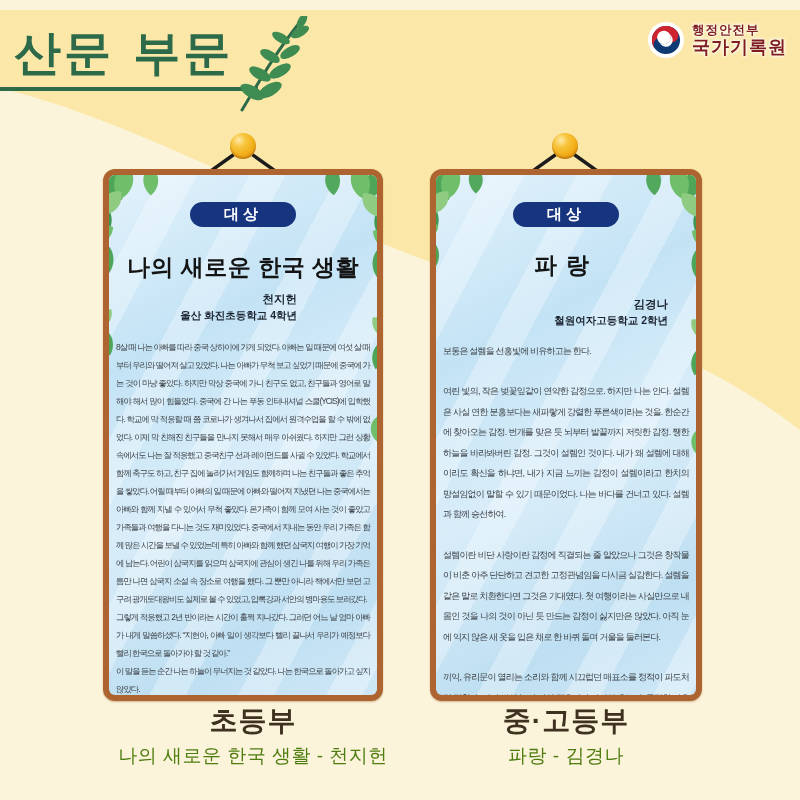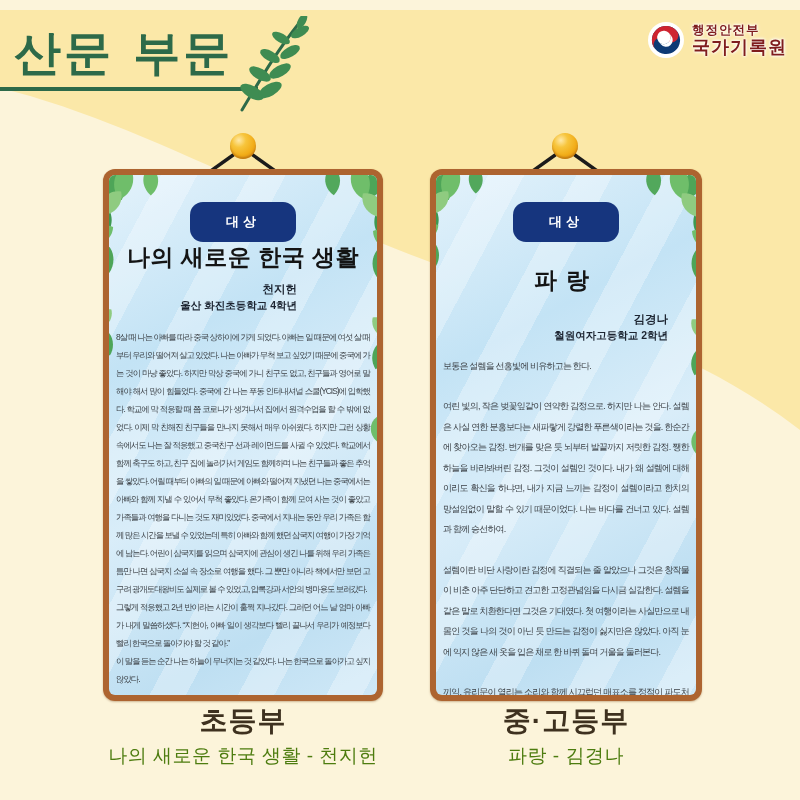--- a/index.html
+++ b/index.html
@@ -29,24 +29,24 @@
   
   .card{position:absolute;top:169px;height:532px;background:#AD6430;border-radius:12px;
     padding:6px;box-sizing:border-box;z-index:4;box-shadow:0 1px 2px rgba(120,70,20,.35);}
   .card-inner{position:relative;width:100%;height:100%;border-radius:6px;overflow:hidden;
     background:linear-gradient(152deg,#e3f2fb 0%,#c3e3f5 30%,#d9edf9 55%,#bedff2 82%,#cfe8f7 100%);}
   .card-inner::before{content:"";position:absolute;inset:0;
     background:repeating-linear-gradient(118deg,rgba(255,255,255,0) 0 46px,rgba(255,255,255,.30) 46px 78px);
     mix-blend-mode:screen;pointer-events:none;}
   .leaves-svg{position:absolute;left:0;top:0;width:100%;height:100%;pointer-events:none;}
 
-  .badge{position:relative;margin:27px auto 0;width:106px;height:40px;border-radius:13px;
-    background:#16357E;color:#fff;font-size:13px;font-weight:800;letter-spacing:4px;
+  .badge{position:relative;margin:27px auto 0;width:106px;height:25px;border-radius:13px;
+    background:#16357E;color:#fff;font-size:15px;font-weight:800;letter-spacing:4px;
     display:flex;align-items:center;justify-content:center;z-index:2;}
-  .essay-title{position:relative;text-align:center;font-size:23px;font-weight:800;
+  .essay-title{position:relative;margin-top:25px;text-align:center;font-size:23px;font-weight:800;
     color:#141414;z-index:2;letter-spacing:0.5px;}
   .card-1 .essay-title{letter-spacing:9px;margin-top:23px;}
   .essay-author{position:relative;margin-top:9px;text-align:right;color:#1D2532;z-index:2;line-height:1.35;}
   .card-0 .essay-author{padding-right:80px;}
   .card-1 .essay-author{margin-top:16px;padding-right:28px;}
   .essay-author .name{font-size:11.5px;font-weight:700;}
   .essay-author .school{font-size:10.5px;font-weight:700;}
   .essay-body{position:relative;margin-top:16px;padding:0 7px;text-align:justify;color:#3C4146;z-index:2;}
   .card-0 .essay-body{font-size:8.4px;letter-spacing:-1px;line-height:18px;}
   .card-0 .essay-body p{margin:0;}
@@ -205,21 +205,21 @@
       </div>
       <div class="essay-body">
         <p>보통은 설렘을 선홍빛에 비유하고는 한다.</p>
         <p>여린 빛의, 작은 벚꽃잎같이 연약한 감정으로. 하지만 나는 안다. 설렘은 사실 연한 분홍보다는 새파랗게 강렬한 푸른색이라는 것을. 한순간에 찾아오는 감정. 번개를 맞은 듯 뇌부터 발끝까지 저릿한 감정. 쨍한 하늘을 바라봐버린 감정. 그것이 설렘인 것이다. 내가 왜 설렘에 대해 이리도 확신을 하냐면, 내가 지금 느끼는 감정이 설렘이라고 한치의 망설임없이 말할 수 있기 때문이었다. 나는 바다를 건너고 있다. 설렘과 함께 승선하여.</p>
         <p>설렘이란 비단 사랑이란 감정에 직결되는 줄 알았으나 그것은 창작물이 비춘 아주 단단하고 견고한 고정관념임을 다시금 실감한다. 설렘을 같은 말로 치환한다면 그것은 기대였다. 첫 여행이라는 사실만으로 내 몸인 것을 나의 것이 아닌 듯 만드는 감정이 싫지만은 않았다. 아직 눈에 익지 않은 새 옷을 입은 채로 한 바퀴 돌며 거울을 둘러본다.</p>
         <p>끼익, 유리문이 열리는 소리와 함께 시끄럽던 매표소를 정적이 파도처럼 덮친다. 여러 쌍의 눈이 나의 걸음마다 따라와 훑는다. 투명한 마음을 호기심이 투과하며 나에게 전해진다. 나는 그 호기심을 받으며 동시에 긴장을 가진다. 매표소 창문 밖 하늘이 강렬하게 빛나며 매표소가 상대적으로 어두워 보여 나는 홀린 듯 눈을 돌린다. 그곳에는 파랑. 파랑이 있다. 나를 설레게 하는 파랑이. 그러니 나는 다시금 차오르는 감정에 몸을 맡기고 마는 것이다. 입에 호선을 그린다. 하늘이 배합한 파랑을 칭하는 붓으로 그리듯 (후략)</p>
       </div>
     </div>
   </div>
 
-  <div class="caption" style="left:78px;">
+  <div class="caption" style="left:88px;">
     <div class="division">초등부</div>
     <div class="entry">나의 새로운 한국 생활 - 천지헌</div>
   </div>
   <div class="caption" style="left:401px;">
     <div class="division">중·고등부</div>
     <div class="entry">파랑 - 김경나</div>
   </div>
 
 </div>
 

